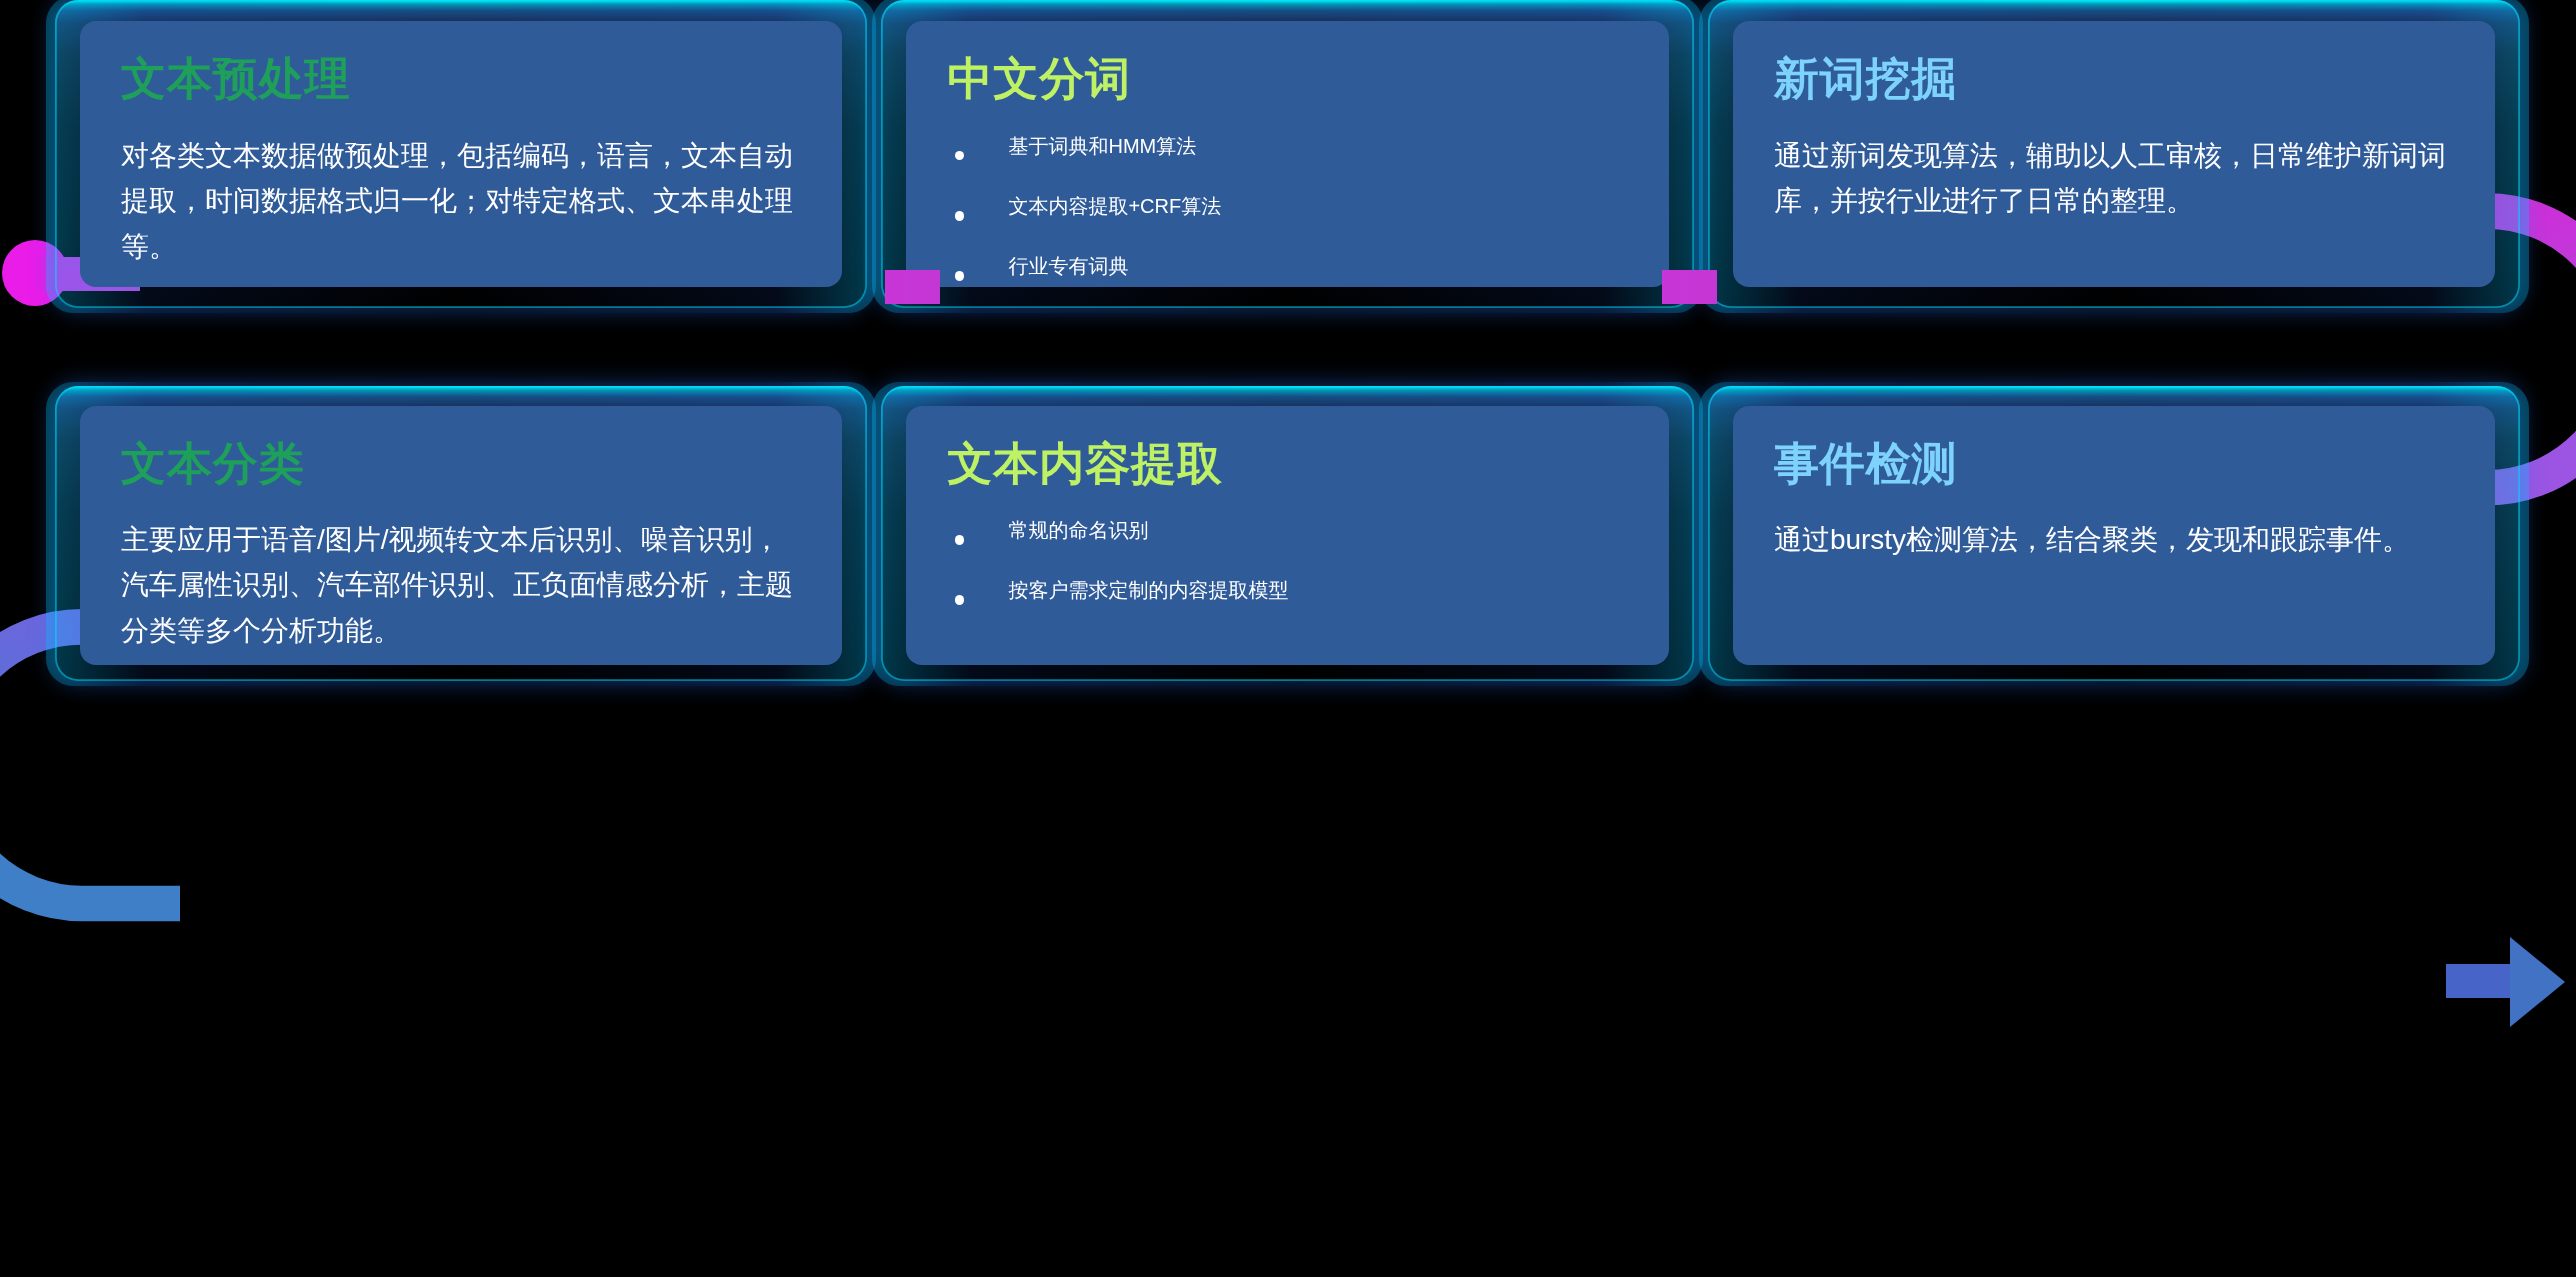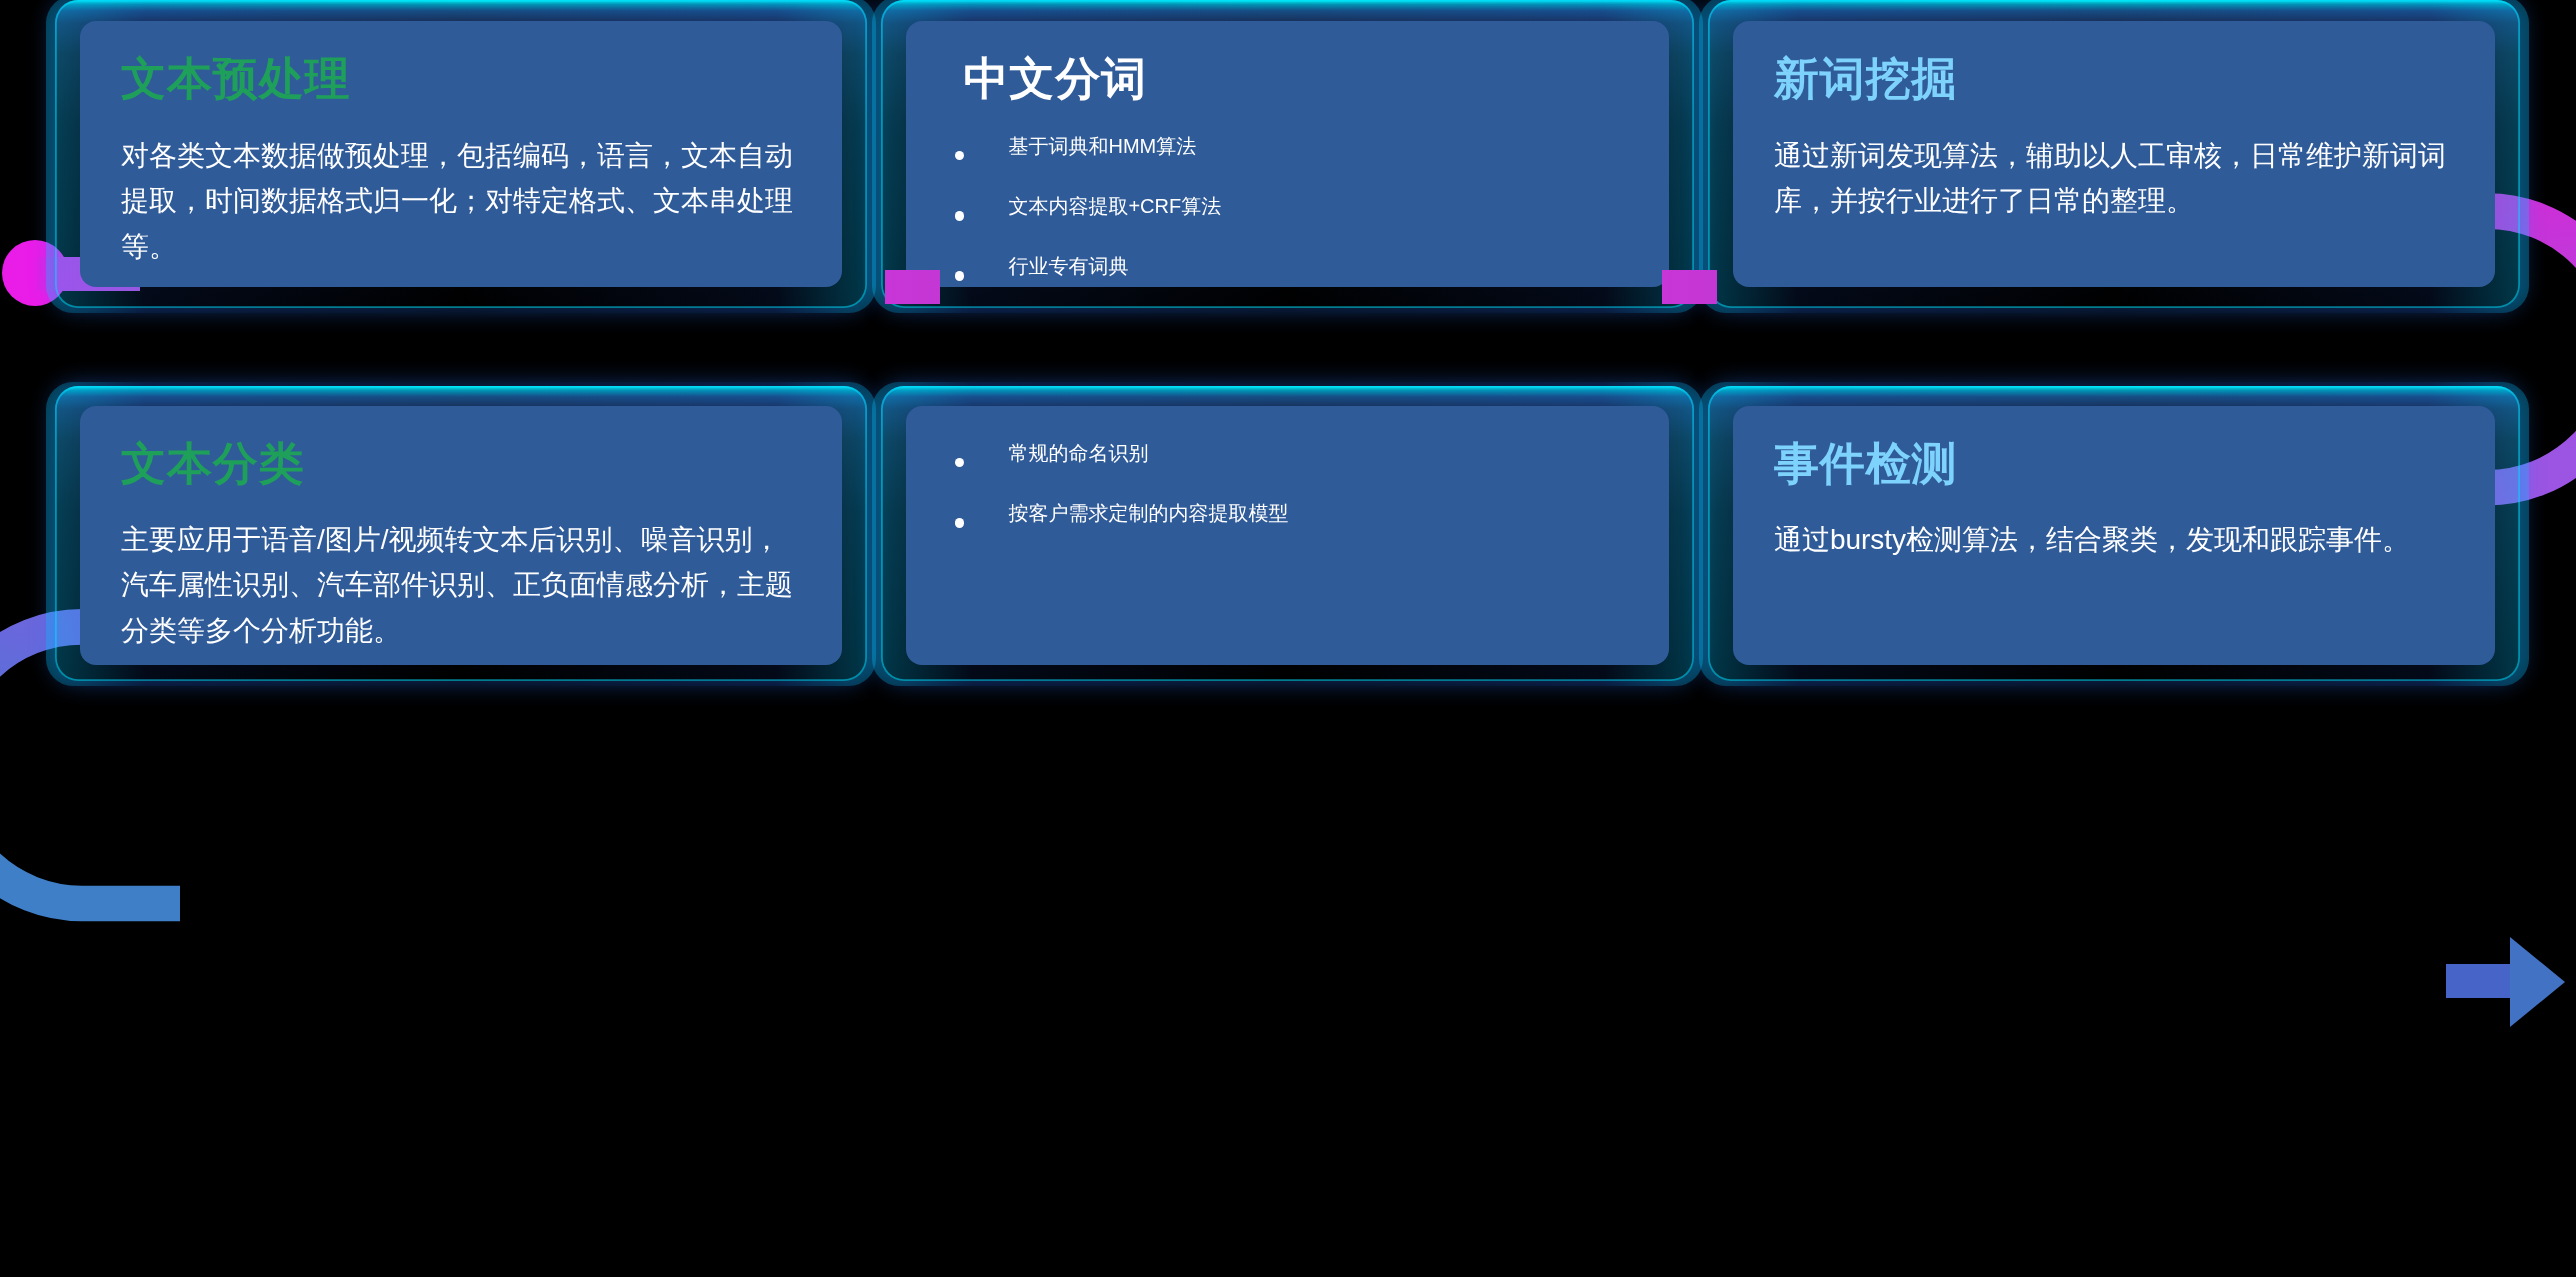--- a/index.html
+++ b/index.html
@@ -137,21 +137,21 @@
 
   .card-title {
     font-size: 45px;
     font-weight: bold;
     letter-spacing: 0.9px;
     margin: 0 0 30px 0;
     line-height: 1.05;
     white-space: nowrap;
   }
   .t-green   { color: #1EA05A; }
-  .t-lime    { color: #ffffff; margin-left: 16px; }
+  .t-lime    { color: #bef264; }
   .t-yellow  { color: #7dd3fc; }
 
   .card-body {
     font-size: 28px;
     line-height: 1.63;
     color: #FFFFFF;
     margin: 0;
     font-weight: normal;
   }
 
@@ -279,20 +279,21 @@
 
     <div class="card-frame">
       <div class="card">
         <h2 class="card-title t-green">文本分类</h2>
         <p class="card-body">主要应用于语音/图片/视频转文本后识别、噪音识别，汽车属性识别、汽车部件识别、正负面情感分析，主题分类等多个分析功能。</p>
       </div>
     </div>
 
     <div class="card-frame">
       <div class="card">
+        <h2 class="card-title t-lime">文本内容提取</h2>
         <ul class="bullets">
           <li>常规的命名识别</li>
           <li>按客户需求定制的内容提取模型</li>
         </ul>
       </div>
     </div>
 
     <div class="card-frame">
       <div class="card">
         <h2 class="card-title t-yellow">事件检测</h2>

